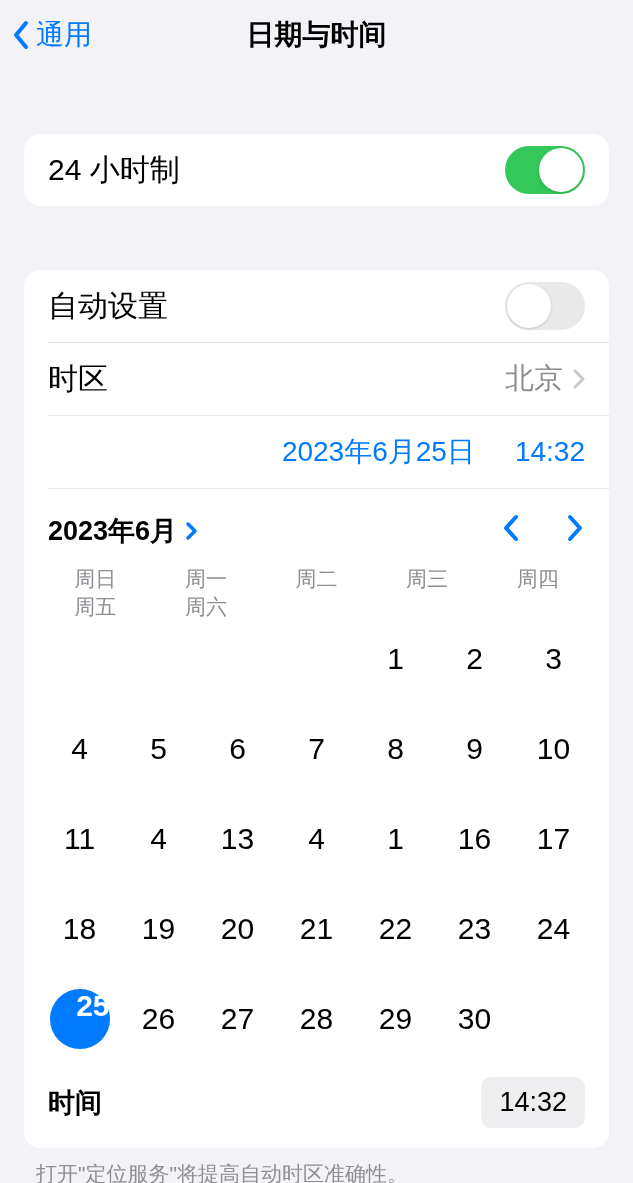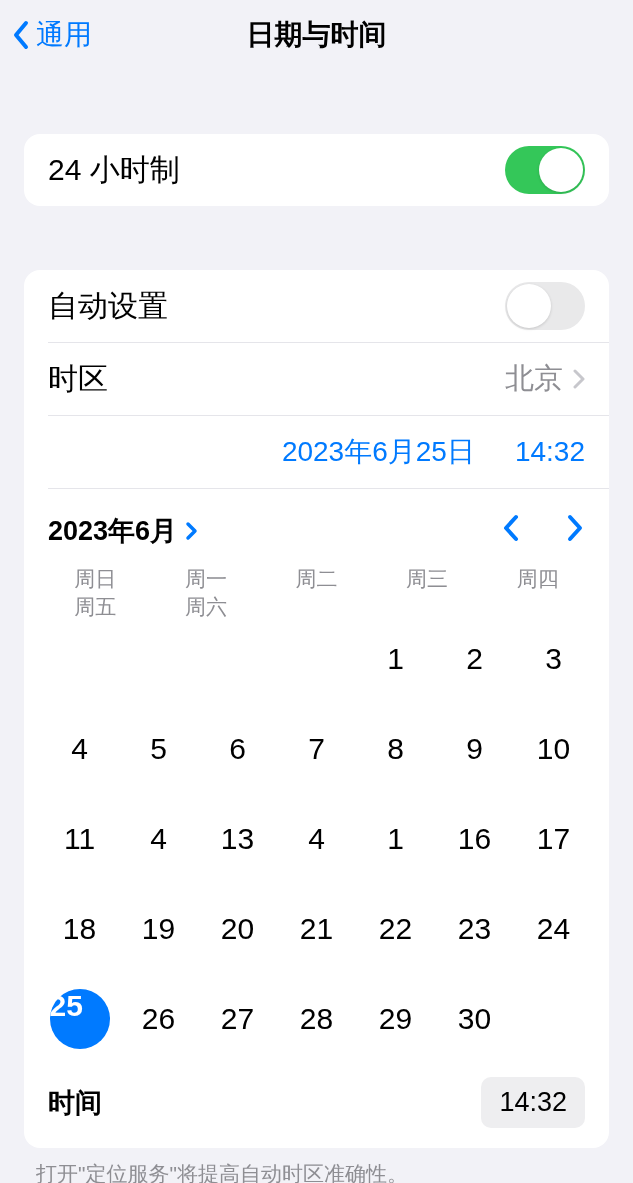--- a/index.html
+++ b/index.html
@@ -38,21 +38,21 @@
     .month-label-chevron { width: 13px; height: 20px; }
     .nav-arrows { display: flex; gap: 44px; }
     .nav-arrow { width: 20px; height: 30px; cursor: pointer; }
 
     .weekday-header { display: grid; grid-template-columns: repeat(5, 1fr); padding: 0 16px 8px; }
     .weekday { text-align: center; font-size: 21px; color: #8e8e93; font-weight: 500; }
 
     .calendar-grid { display: grid; grid-template-columns: repeat(7, 1fr); padding: 0 16px 12px; row-gap: 30px; }
     .day { display: flex; align-items: center; justify-content: center; font-size: 30px; height: 60px; cursor: pointer; }
     .day-empty { cursor: default; }
-    .day-selected { background: #007aff; color: #fff; border-radius: 50%; width: 60px; height: 60px; margin: 4px auto; font-weight: 600; }
+    .day-selected { background: #007aff; color: #fff; border-radius: 50%; width: 60px; height: 60px; margin: 4px auto; font-weight: 600; text-align: right; }
 
     .time-row { display: flex; align-items: center; justify-content: space-between; padding: 16px 24px 20px; }
     .time-row-label { font-size: 27px; font-weight: 600; }
     .time-pill { background: #eeeef0; border-radius: 10px; padding: 10px 18px; font-size: 27px; cursor: pointer; }
 
     .footer-note { font-size: 21px; color: #8e8e93; padding: 12px 36px 0; }
   </style>
 </head>
 <body>
 

